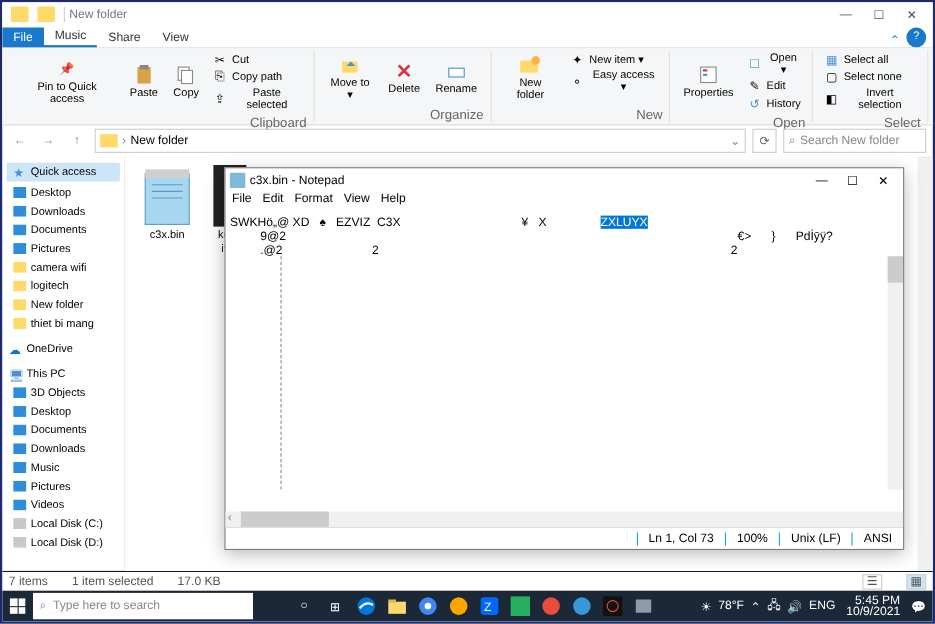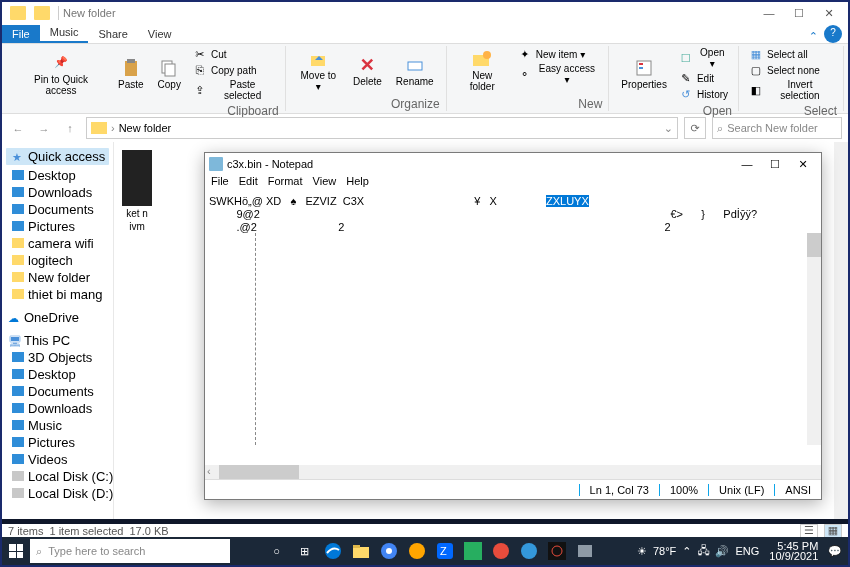--- a/index.html
+++ b/index.html
@@ -31,29 +31,29 @@
 .navbtn { width: 20px; height: 20px; color: #888; display: flex; align-items: center; justify-content: center; }
 .addrbox { flex: 1; height: 22px; border: 1px solid #ccc; display: flex; align-items: center; padding: 0 4px; gap: 4px; }
 .addrbox .folder-icon { width: 16px; height: 12px; background: #ffd96a; }
 .refreshbtn { width: 22px; height: 22px; border: 1px solid #ccc; display: flex; align-items: center; justify-content: center; color: #666; }
 .searchbox { width: 130px; height: 22px; border: 1px solid #ccc; display: flex; align-items: center; padding: 0 4px; color: #888; gap: 4px; }
 .mainarea { display: flex; height: calc(567px - 22px - 20px - 70px - 28px - 18px - 28px - 4px); }
 .sidebar { width: 112px; border-right: 1px solid #e8e8e8; overflow: hidden; padding-top: 4px; }
 .sbitem { display: flex; align-items: center; height: 17px; padding-left: 10px; gap: 4px; }
 .sbitem.qa { background: #cde6f7; margin: 2px 4px; border-radius: 1px; }
 .sbitem .ic { width: 12px; height: 12px; }
-.sbitem .txt { font-size: 13px; white-space: nowrap; }
+.sbitem .txt { font-size: 10px; white-space: nowrap; }
 .sbitem.hdr { font-weight: 400; padding-left: 6px; }
 .content { flex: 1; position: relative; background: #fff; padding: 8px; display: flex; gap: 12px; align-items: flex-start; }
 .fileitem { width: 60px; display: flex; flex-direction: column; align-items: center; gap: 2px; }
 .fileitem .thumb { width: 48px; height: 56px; }
 .fileitem .name { font-size: 10px; text-align: center; }
 .fileitem.partial { width: 30px; overflow: hidden; }
 .fileitem.partial .thumb { background: #222; }
-.statusbar { height: 18px; border-top: 5px solid #0f172a; display: flex; align-items: center; padding: 0 6px; font-size: 10px; color: #555; gap: 6px; }
+.statusbar { height: 18px; border-top: 1px solid #0f172a; display: flex; align-items: center; padding: 0 6px; font-size: 10px; color: #555; gap: 22px; }
 .statusbar .spacer { flex: 1; }
 .statusbar .viewbtn { width: 18px; height: 14px; border: 1px solid #ccc; display: flex; align-items: center; justify-content: center; }
 .taskbar { position: absolute; bottom: 0; left: 0; right: 0; height: 28px; background: #1b2838; display: flex; align-items: center; }
 .taskbar .start { width: 28px; height: 28px; display: flex; align-items: center; justify-content: center; }
 .taskbar .winlogo { width: 14px; height: 14px; display: grid; grid-template: 1fr 1fr / 1fr 1fr; gap: 1px; }
 .taskbar .winlogo div { background: #fff; }
 .taskbar .search { width: 200px; height: 24px; background: #fff; display: flex; align-items: center; padding: 0 6px; gap: 6px; color: #888; font-size: 11px; }
 .taskbar .tbicons { flex: 1; display: flex; justify-content: center; gap: 2px; }
 .taskbar .tbicons .tbi { width: 26px; height: 24px; display: flex; align-items: center; justify-content: center; }
 .taskbar .tray { display: flex; align-items: center; gap: 6px; color: #fff; font-size: 10px; padding: 0 6px; }
@@ -415,20 +415,32 @@
           <span class="ic">
             <svg width="12" height="10">
               <rect width="12" height="10" fill="#c8c8c8"></rect>
             </svg>
           </span>
           <span class="txt">Local Disk (D:)</span>
         </div>
       </div>
   </div>
   <div class="content">
+    <div class="fileitem">
+      <div class="thumb">
+          <svg width="48" height="56">
+            <rect x="4" y="8" width="40" height="46" fill="#a8d8f0" stroke="#5a9bc4"></rect>
+            <rect x="4" y="4" width="40" height="8" fill="#d0d0d0"></rect>
+            <line x1="10" y1="18" x2="38" y2="18" stroke="#5a9bc4"></line>
+            <line x1="10" y1="24" x2="38" y2="24" stroke="#5a9bc4"></line>
+            <line x1="10" y1="30" x2="38" y2="30" stroke="#5a9bc4"></line>
+          </svg>
+        </div>
+      <span class="name">c3x.bin</span>
+    </div>
     <div class="fileitem partial">
       <div class="thumb"></div>
       <span class="name">ket n</span>
       <span class="name">ivm</span>
     </div>
   </div>
   <div class="scrollv"></div>
 </div>
 
 <div class="statusbar">

